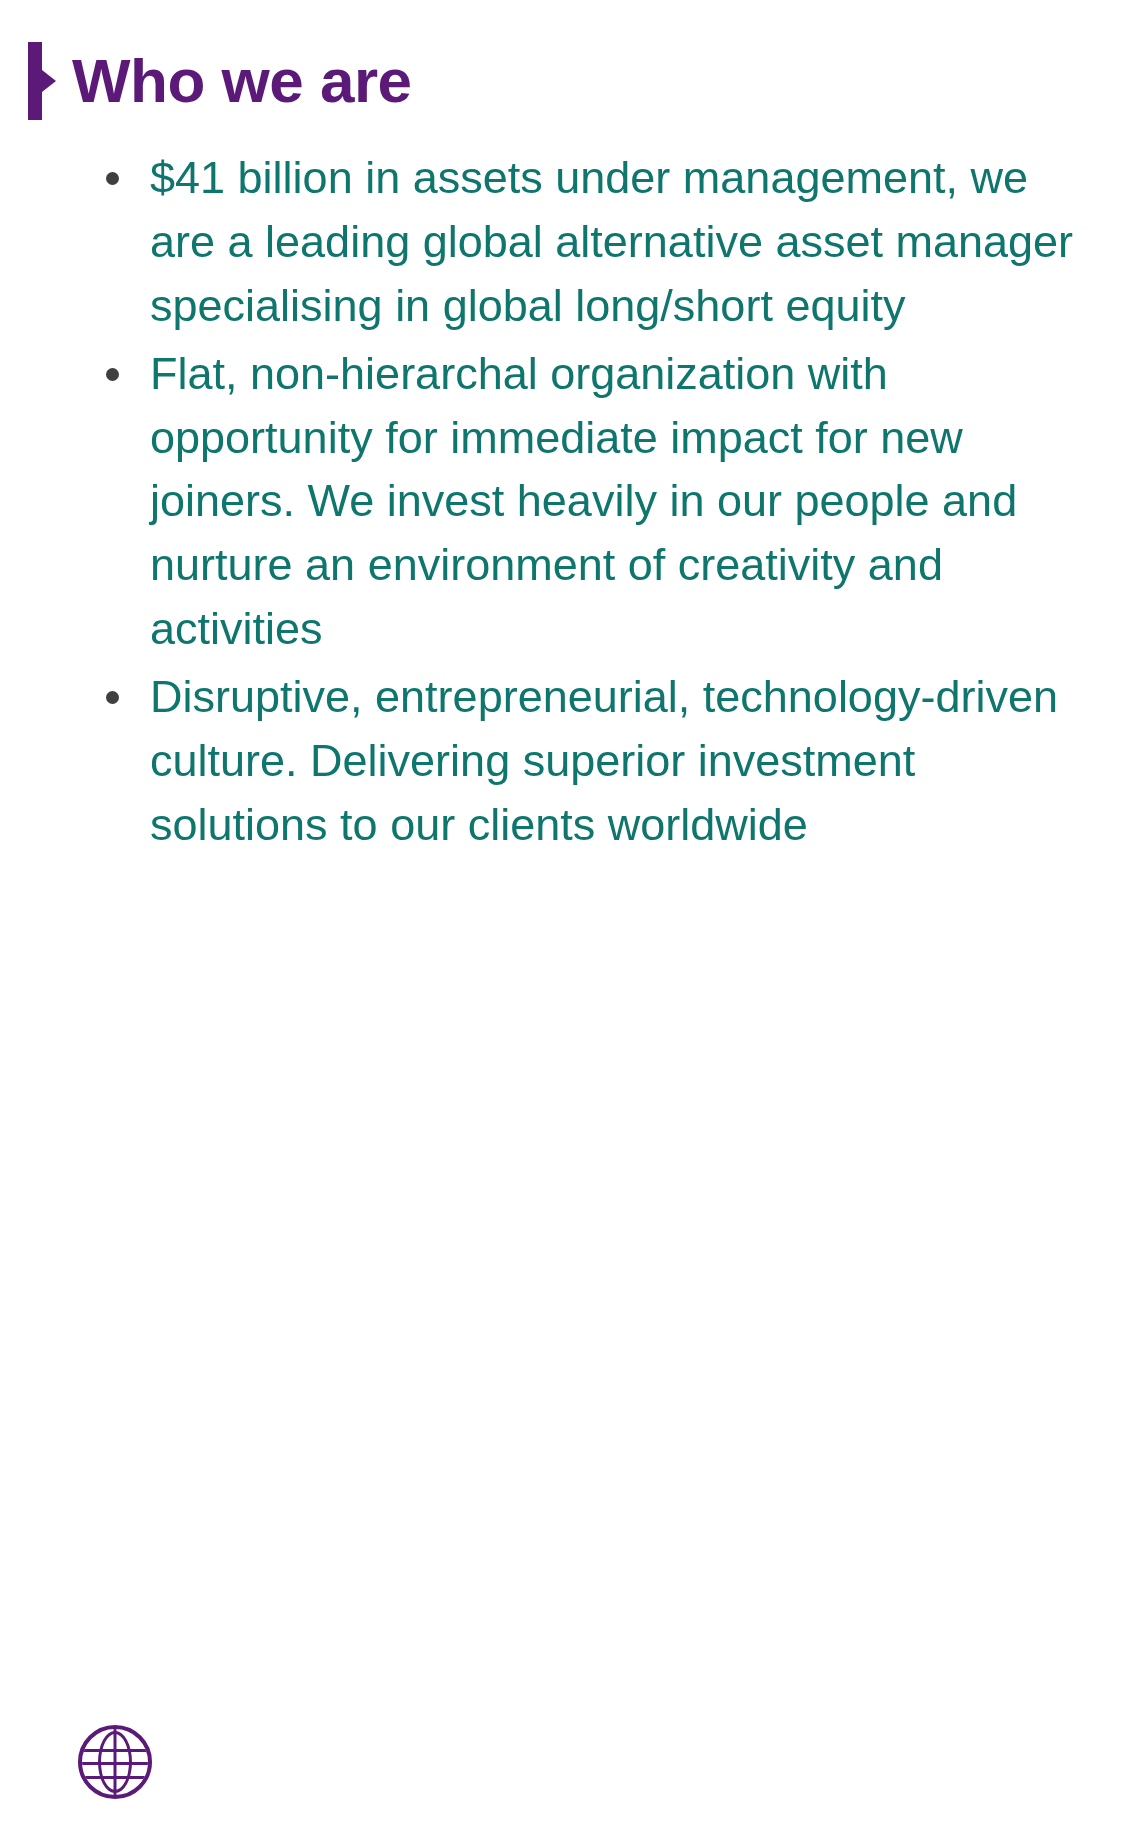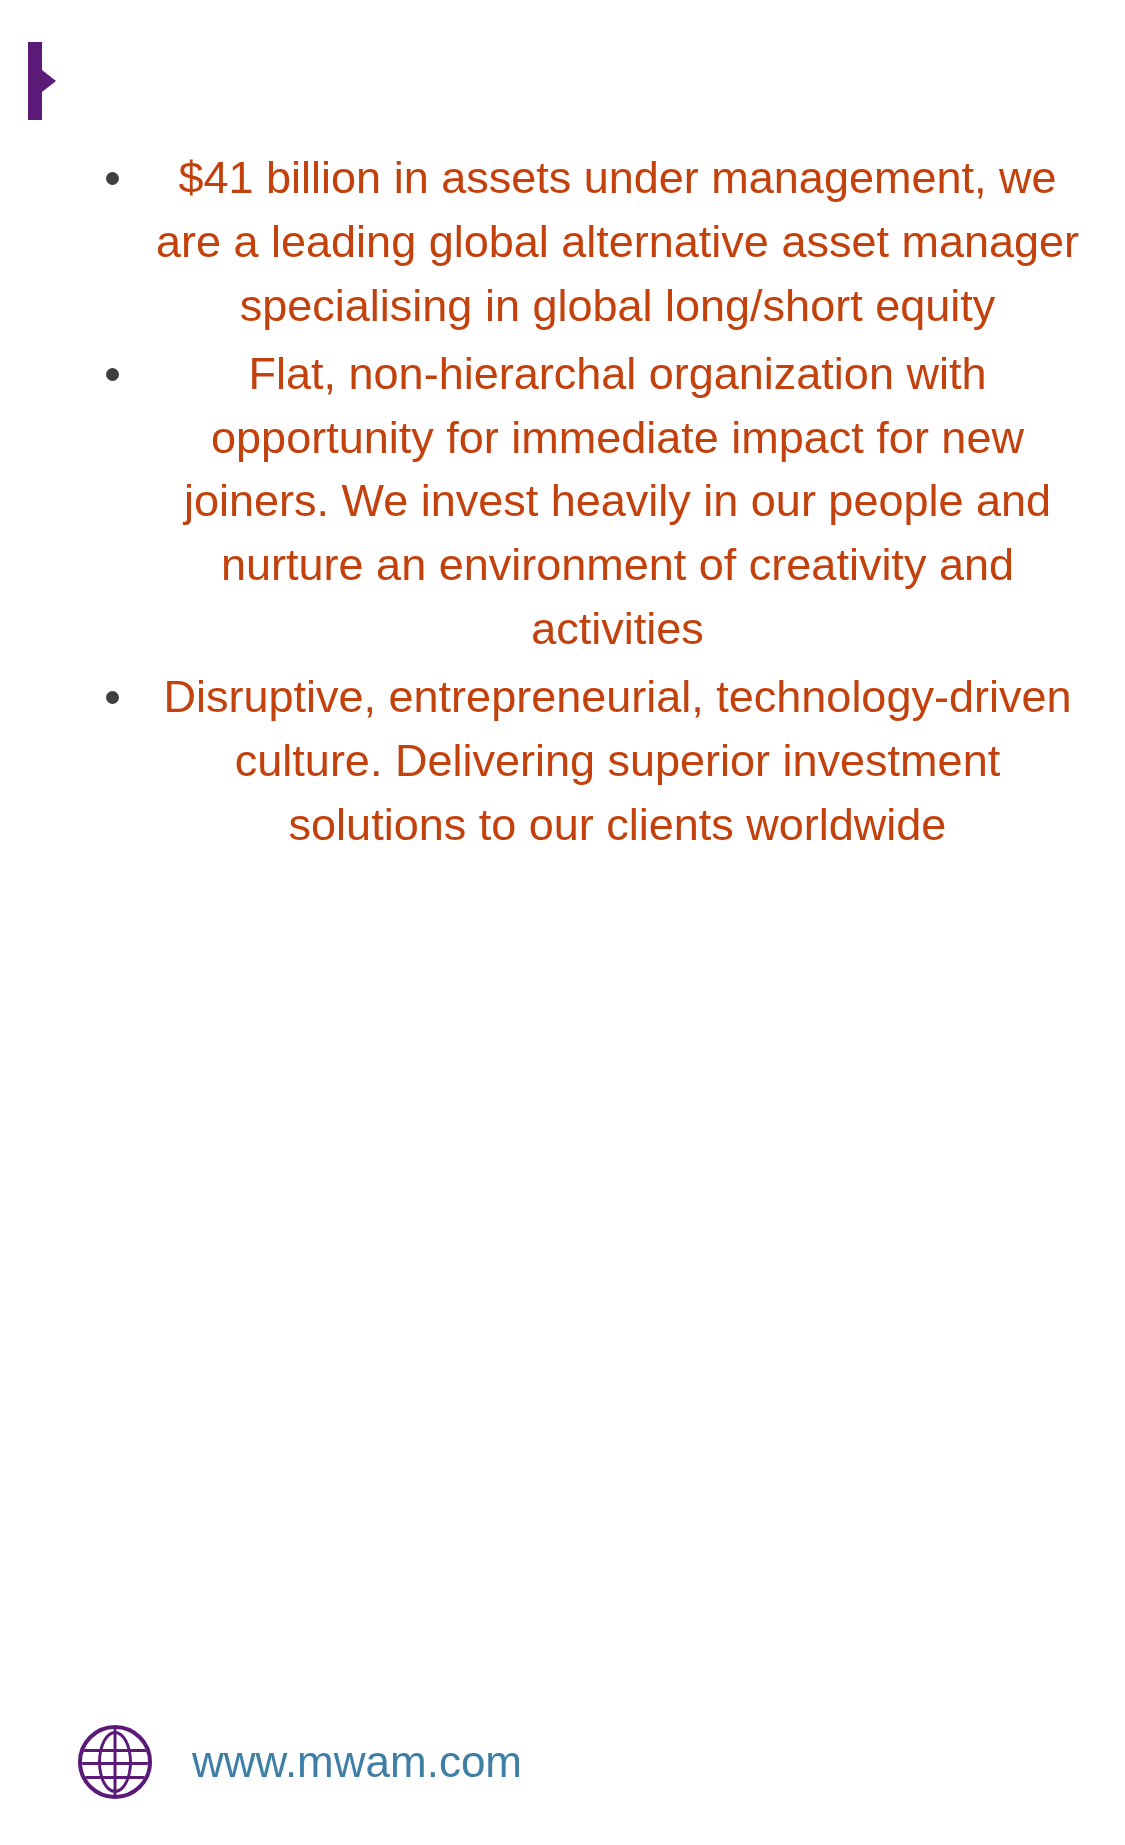--- a/index.html
+++ b/index.html
@@ -59,24 +59,24 @@
   
   ul.bullets {
     list-style: none;
     margin: 26px 0 0 0;
     padding: 0 40px 0 96px;
   }
   ul.bullets li {
     position: relative;
     font-size: 45px;
     line-height: 1.42;
-    color: #c2410c;
+    color: #0f766e;
     margin-bottom: 4px;
     padding-left: 54px;
-    text-align: center;
+    text-align: left;
   }
   ul.bullets li .dot {
     position: absolute;
     left: 10px;
     top: 26px;
     width: 13px;
     height: 13px;
     border-radius: 50%;
     background: #3f3f3f;
   }
@@ -137,20 +137,21 @@
     text-decoration: none;
   }
 </style>
 </head>
 <body>
 
 <div class="slide">
 
   <div class="title-row">
     <div class="title-bar"></div>
+    <div class="title-text">Who we are</div>
   </div>
 
   <ul class="bullets">
     <li>
       <span class="dot"></span>
       <span>$41 billion in assets under management, we are a leading global alternative asset manager specialising in global long/short equity</span>
     </li>
     <li>
       <span class="dot"></span>
       <span>Flat, non-hierarchal organization with opportunity for immediate impact for new joiners. We invest heavily in our people and nurture an environment of creativity and activities</span>
@@ -160,16 +161,15 @@
       <span>Disruptive, entrepreneurial, technology-driven culture. Delivering superior investment solutions to our clients worldwide</span>
     </li>
   </ul>
 
   <div class="footer">
     <div class="globe">
       <div class="lat l1"></div>
       <div class="lat l2"></div>
       <div class="lat l3"></div>
     </div>
-    <a class="site-url" href="#">www.mwam.com</a>
   </div>
 
 </div>
 
 </body></html>

